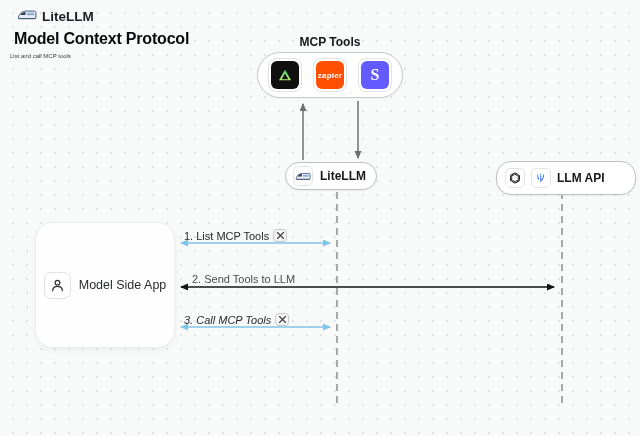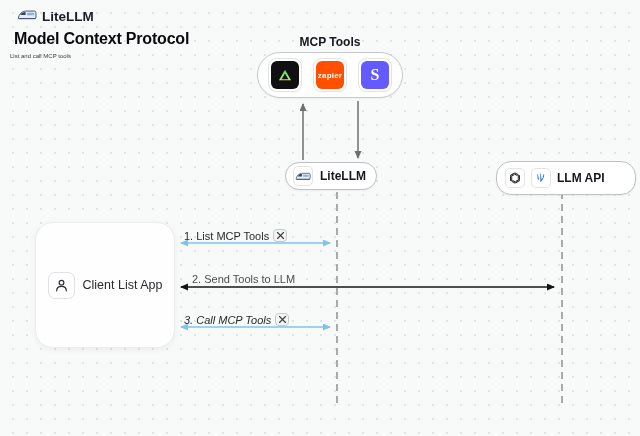--- a/index.html
+++ b/index.html
@@ -193,21 +193,21 @@
     <span class="pill-text">LLM API</span>
   </div>
 
   <div class="client-box">
     <span class="client-badge">
       <svg width="17" height="17" viewBox="0 0 24 24" fill="none" stroke="#2f2f33" stroke-width="1.7" stroke-linecap="round">
         <circle cx="12" cy="8" r="3.3"></circle>
         <path d="M5.2,19.5 C5.2,15 8.4,13.3 12,13.3 C15.6,13.3 18.8,15 18.8,19.5"></path>
       </svg>
     </span>
-    <span class="client-text">Client List App</span>
+    <span class="client-text">Model Side App</span>
   </div>
 
   <div class="step-label step-1">
     <span>1. List MCP Tools</span>
     <span class="tool-chip">
       <svg width="9" height="9" viewBox="0 0 12 12" stroke="#3a3a3a" stroke-width="1.5" stroke-linecap="round">
         <path d="M2,2 L10,10"></path>
           <path d="M10,2 L2,10"></path>
       </svg>
     </span>

